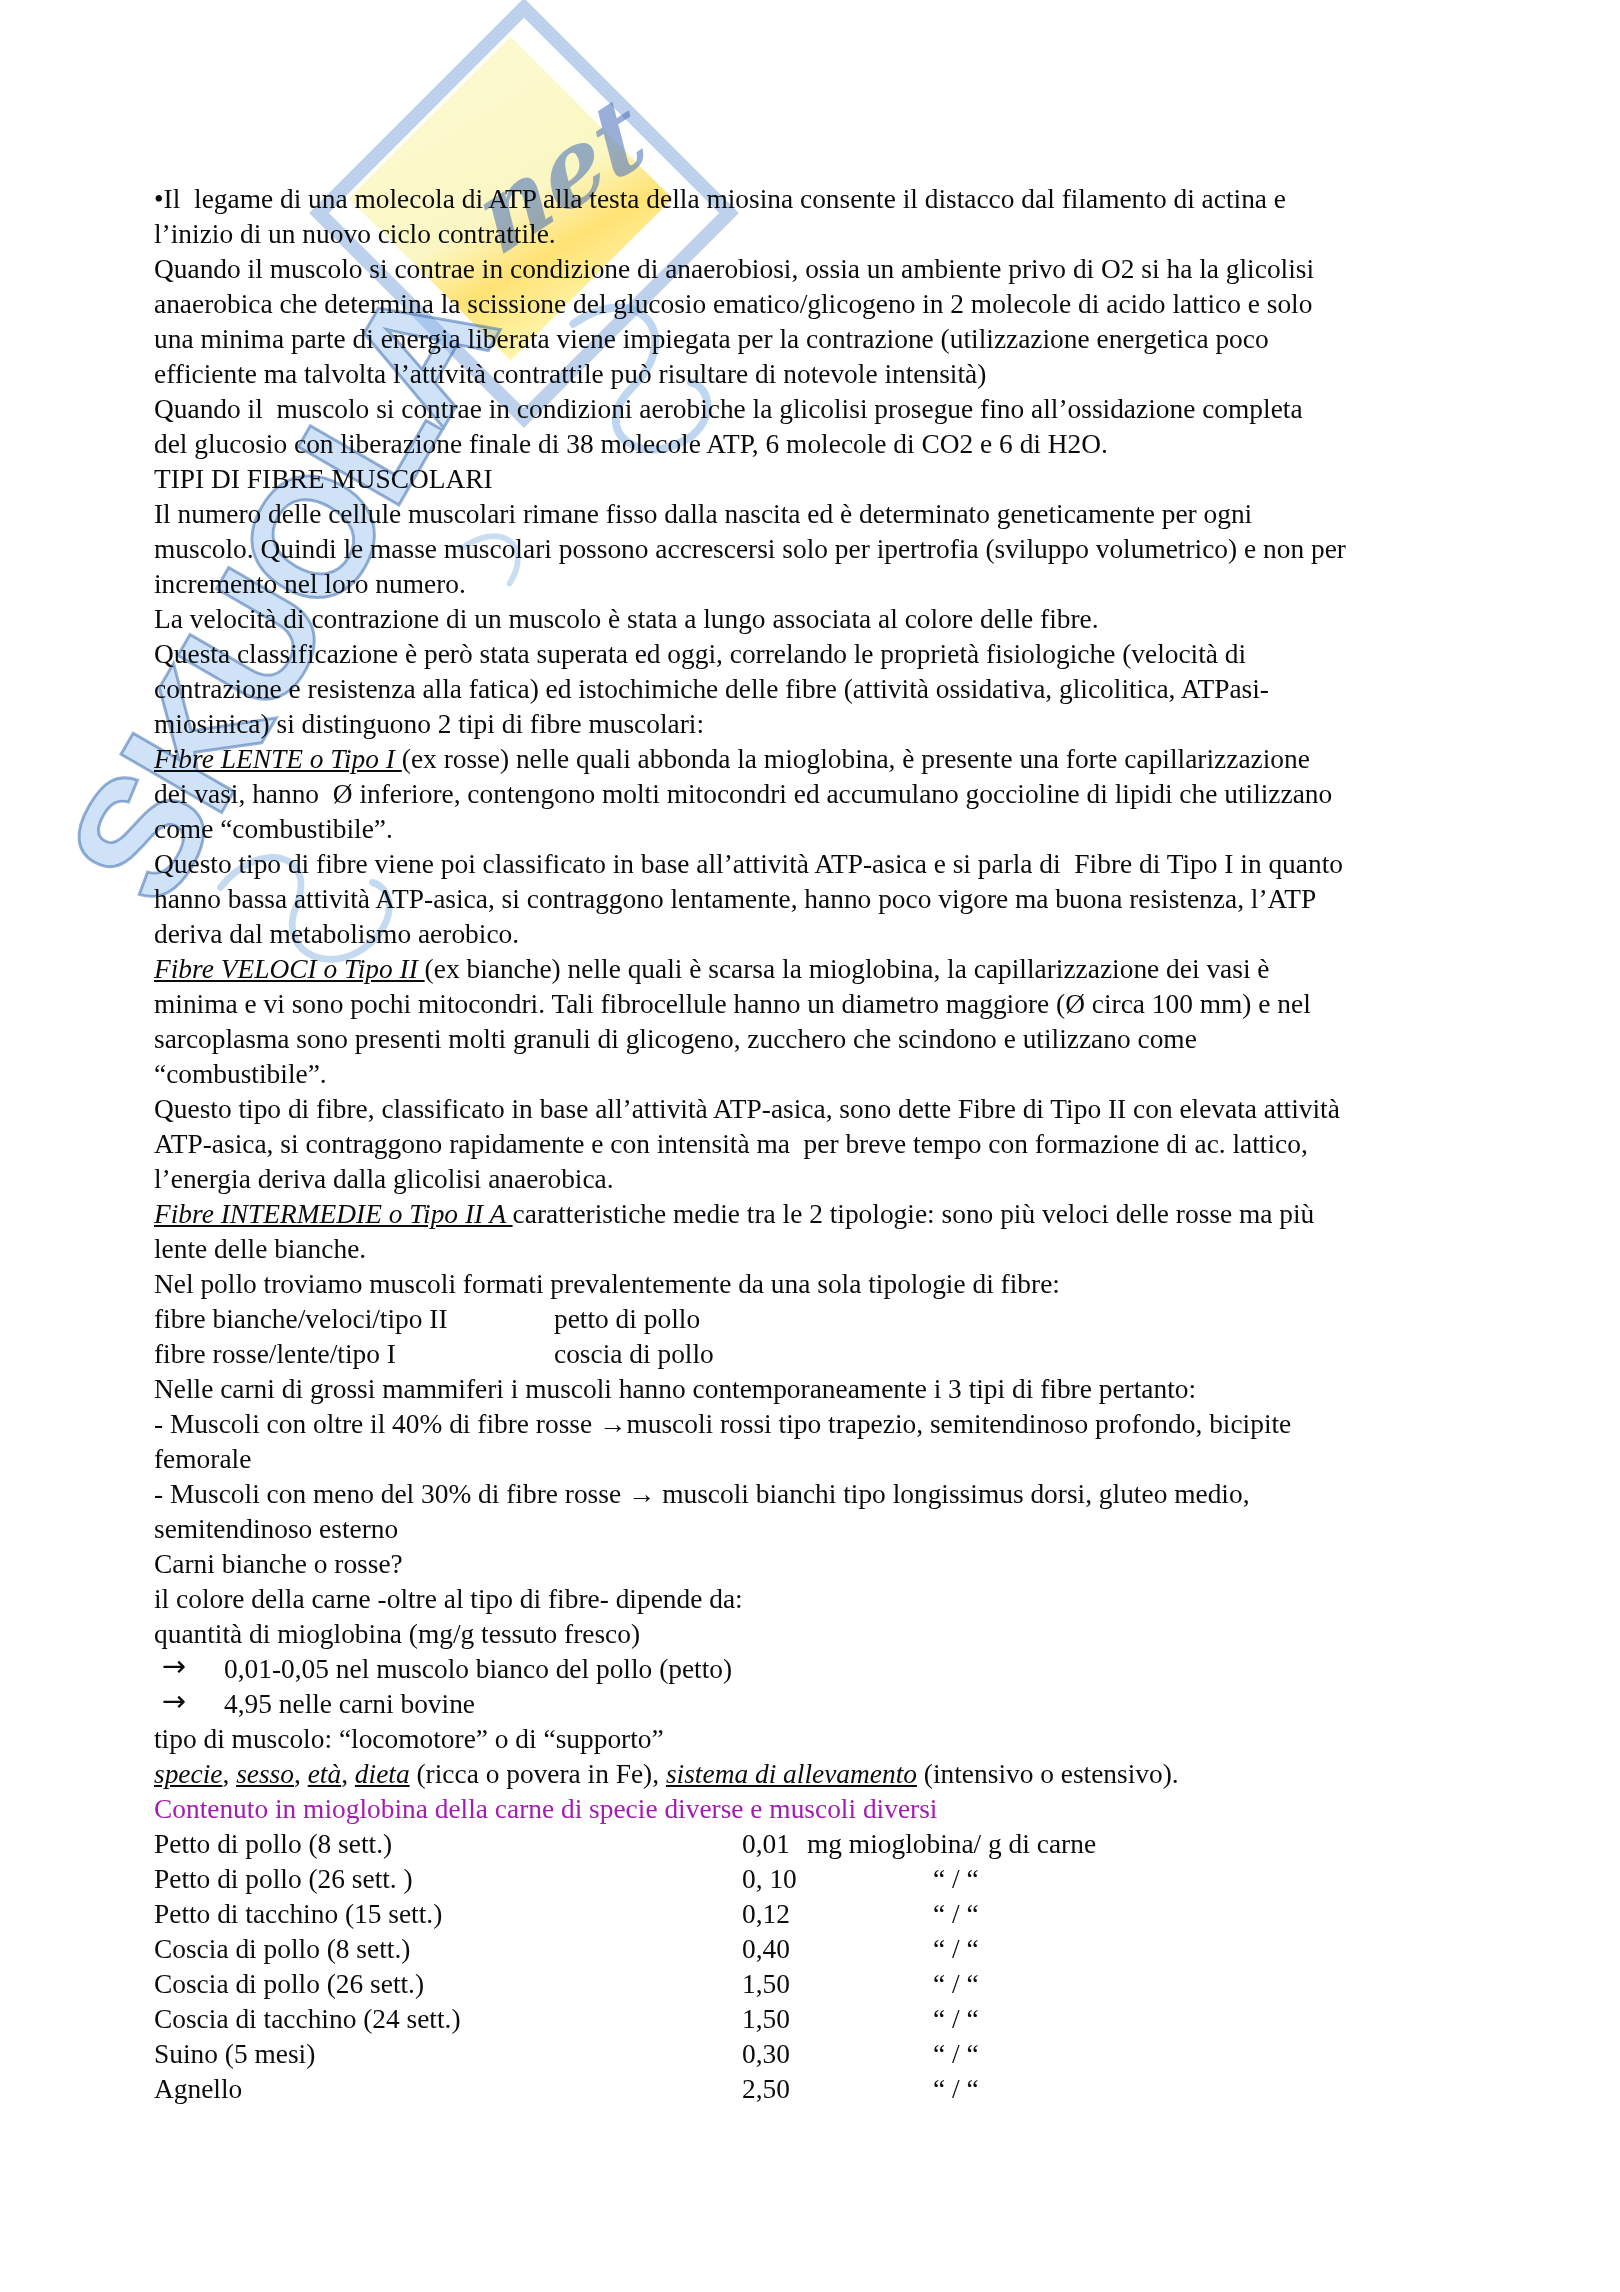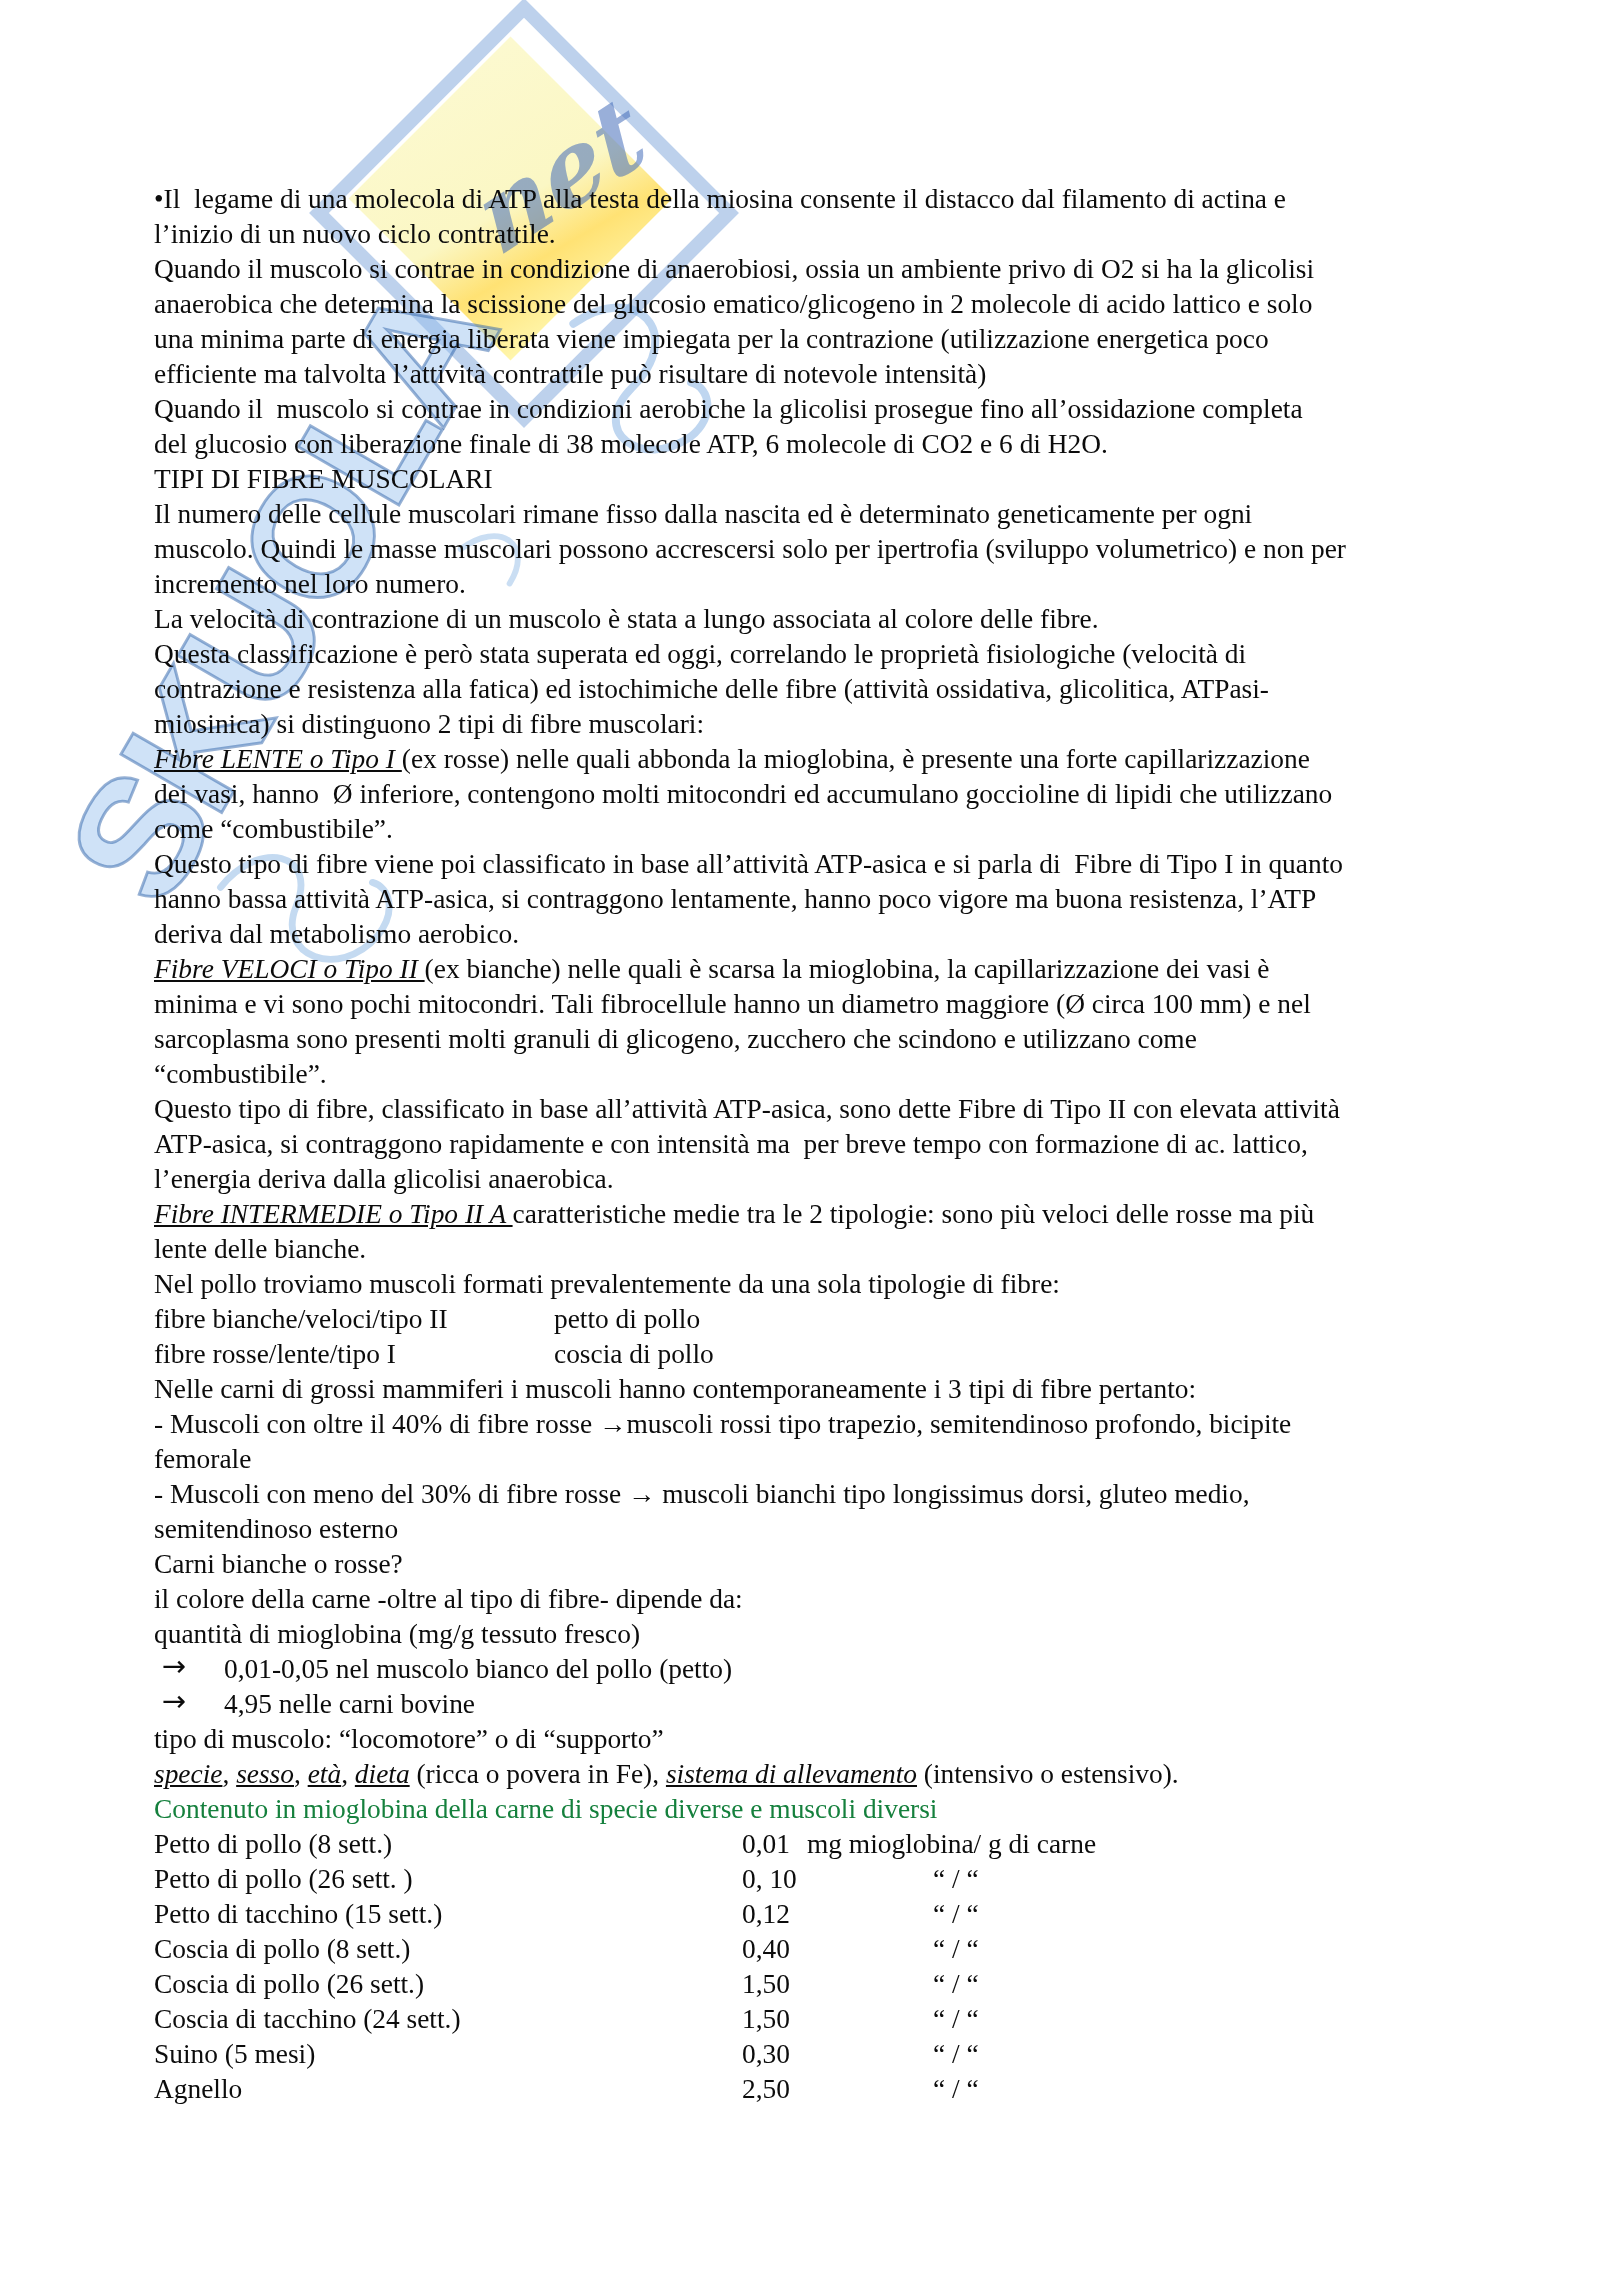--- a/index.html
+++ b/index.html
@@ -40,21 +40,21 @@
   }
   .wm-swirls{position:absolute;left:0;top:0;}
   
   .doc{
     position:absolute;left:154px;top:182px;width:1274px;z-index:2;
     font-size:27.4px;line-height:35px;color:#0c0c0c;
     white-space:pre;
   }
   .ln{position:relative;height:35px;}
   .u{text-decoration:underline;font-style:italic;}
-  .red{color:#15803d;}
+  .red{color:#a21caf;}
   .abs{position:absolute;top:0;}
   .arrow-glyph{
     position:absolute;top:-2.9px;left:7.8px;
     font-family:"DejaVu Sans", sans-serif;font-size:29px;
   }
 </style>
 </head>
 <body>
 
 <div class="page">

